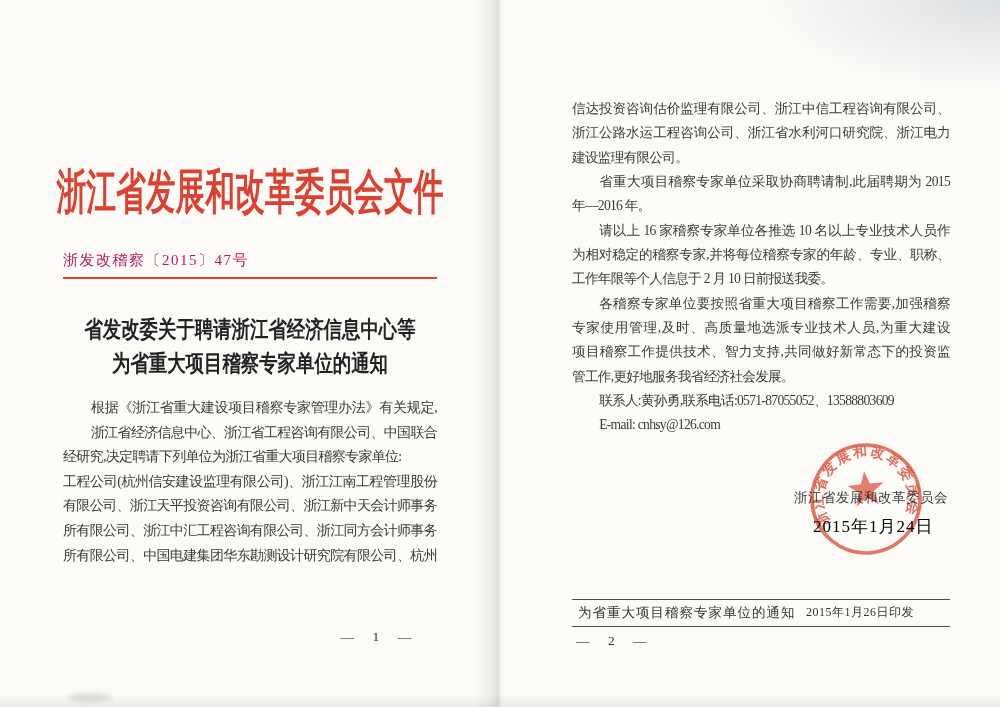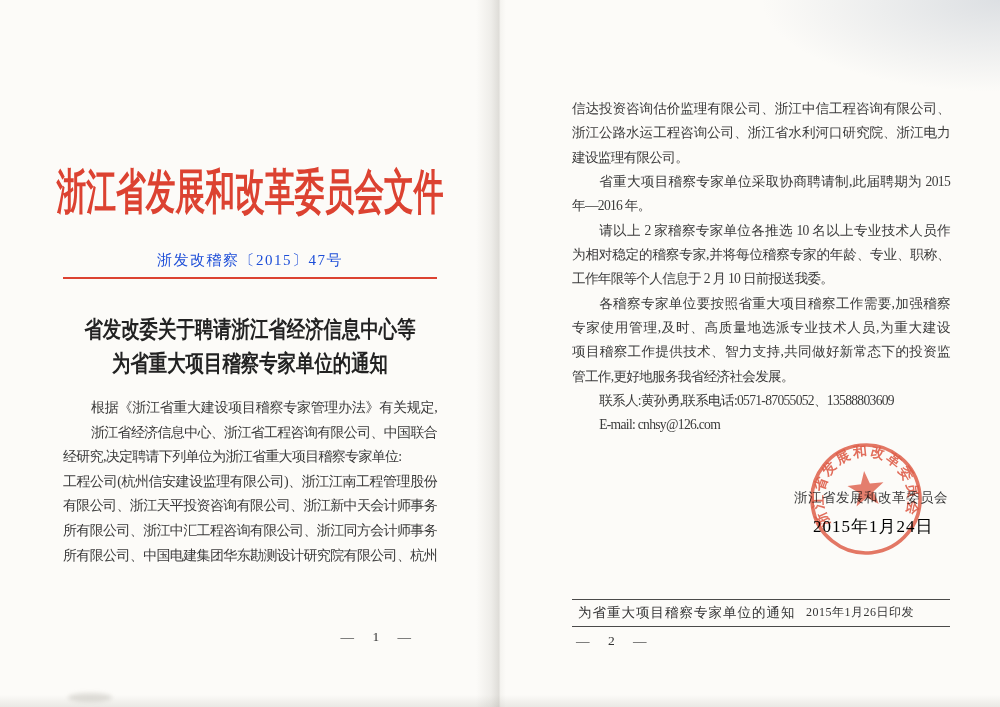--- a/index.html
+++ b/index.html
@@ -20,22 +20,22 @@
     background:rgba(158,155,146,.30);filter:blur(2px);}
   .page{position:absolute;top:0;height:100%;}
   .page-left{left:63px;width:374px;}
   .page-right{left:572px;width:378px;}
 
   
   .org-title{position:absolute;top:160px;left:50%;white-space:nowrap;
     transform:translateX(-50%) scaleX(.62);
     font-size:48px;font-weight:bold;letter-spacing:0;
     color:var(--accent-red,#dc4231);}
-  .doc-no{position:absolute;top:251px;left:0;width:100%;text-align:center;
-    font-size:15px;letter-spacing:1.5px;color:#1d4ed8;}
+  .doc-no{position:absolute;top:251px;left:0;width:100%;
+    font-size:15px;letter-spacing:1.5px;color:#be185d;}
   .red-rule{position:absolute;top:277px;left:0;width:100%;height:2.4px;
     background:var(--accent-red,#dc4231);}
   .doc-title{position:absolute;top:313px;left:50%;transform:translateX(-50%) scaleX(.8);
     font-size:23px;font-weight:bold;line-height:33.5px;text-align:center;
     white-space:nowrap;color:#222;}
   .body-block{position:absolute;left:0;width:100%;font-size:14px;letter-spacing:-.7px;}
   .body-left{top:396px;}
   .body-right{top:97px;font-size:13.6px;}
   .line{height:24.6px;line-height:24.6px;white-space:nowrap;}
   .body-right .line{height:24.35px;line-height:24.35px;}
@@ -91,21 +91,21 @@
     <div class="pageno pageno-1">— 1 —</div>
   </div>
 
   <div class="page page-right">
     <div class="body-block body-right">
         <div class="line fill">信达投资咨询估价监理有限公司、浙江中信工程咨询有限公司、</div>
         <div class="line fill">浙江公路水运工程咨询公司、浙江省水利河口研究院、浙江电力</div>
         <div class="line">建设监理有限公司。</div>
         <div class="line ind fill">省重大项目稽察专家单位采取协商聘请制,此届聘期为 2015</div>
         <div class="line">年—2016 年。</div>
-        <div class="line ind fill">请以上 2 家稽察专家单位各推选 10 名以上专业技术人员作</div>
+        <div class="line ind fill">请以上 16 家稽察专家单位各推选 10 名以上专业技术人员作</div>
         <div class="line fill">为相对稳定的稽察专家,并将每位稽察专家的年龄、专业、职称、</div>
         <div class="line">工作年限等个人信息于 2 月 10 日前报送我委。</div>
         <div class="line ind fill">各稽察专家单位要按照省重大项目稽察工作需要,加强稽察</div>
         <div class="line fill">专家使用管理,及时、高质量地选派专业技术人员,为重大建设</div>
         <div class="line fill">项目稽察工作提供技术、智力支持,共同做好新常态下的投资监</div>
         <div class="line">管工作,更好地服务我省经济社会发展。</div>
         <div class="line ind">联系人:黄孙勇,联系电话:0571-87055052、13588803609</div>
         <div class="line ind">E-mail: cnhsy@126.com</div>
       </div>
 

